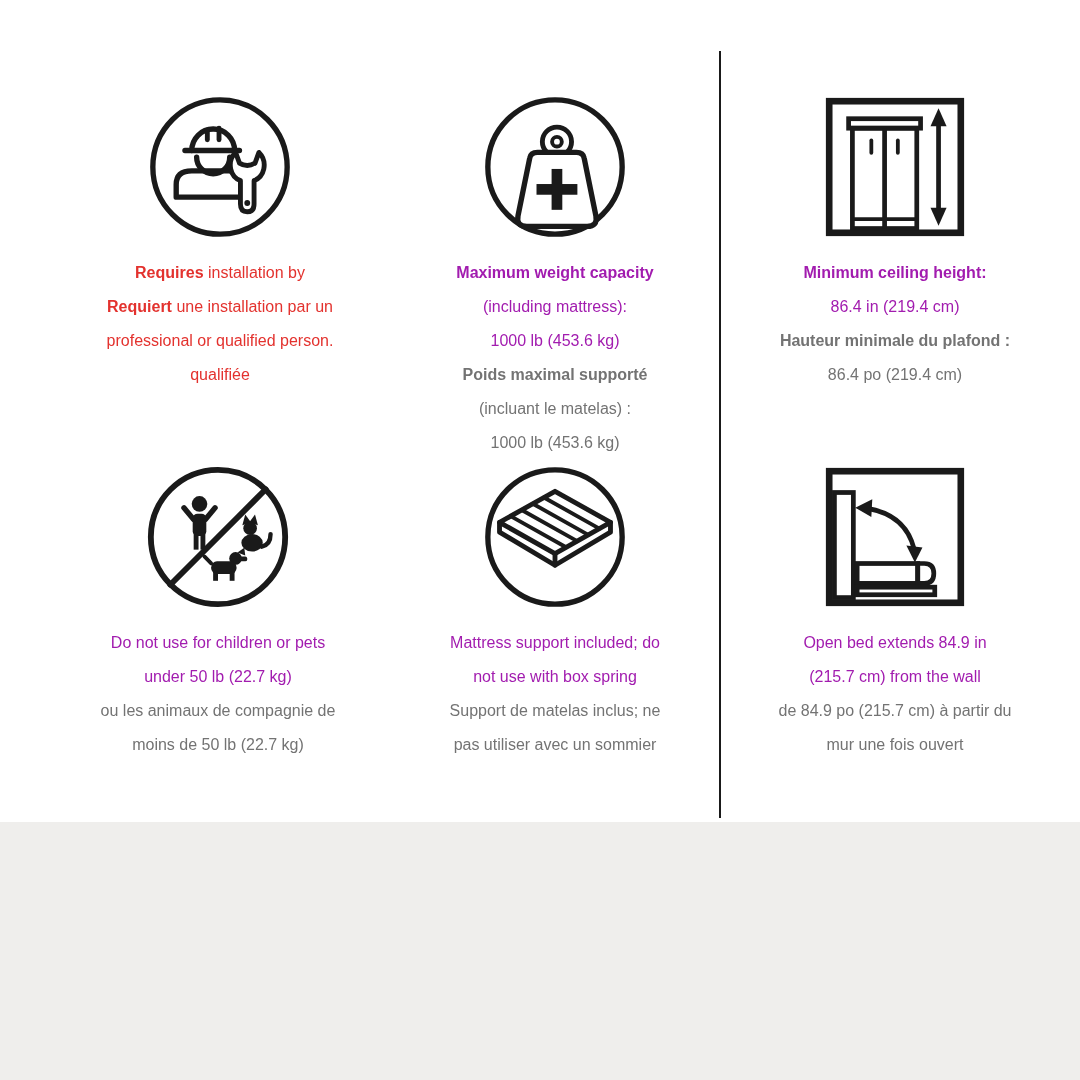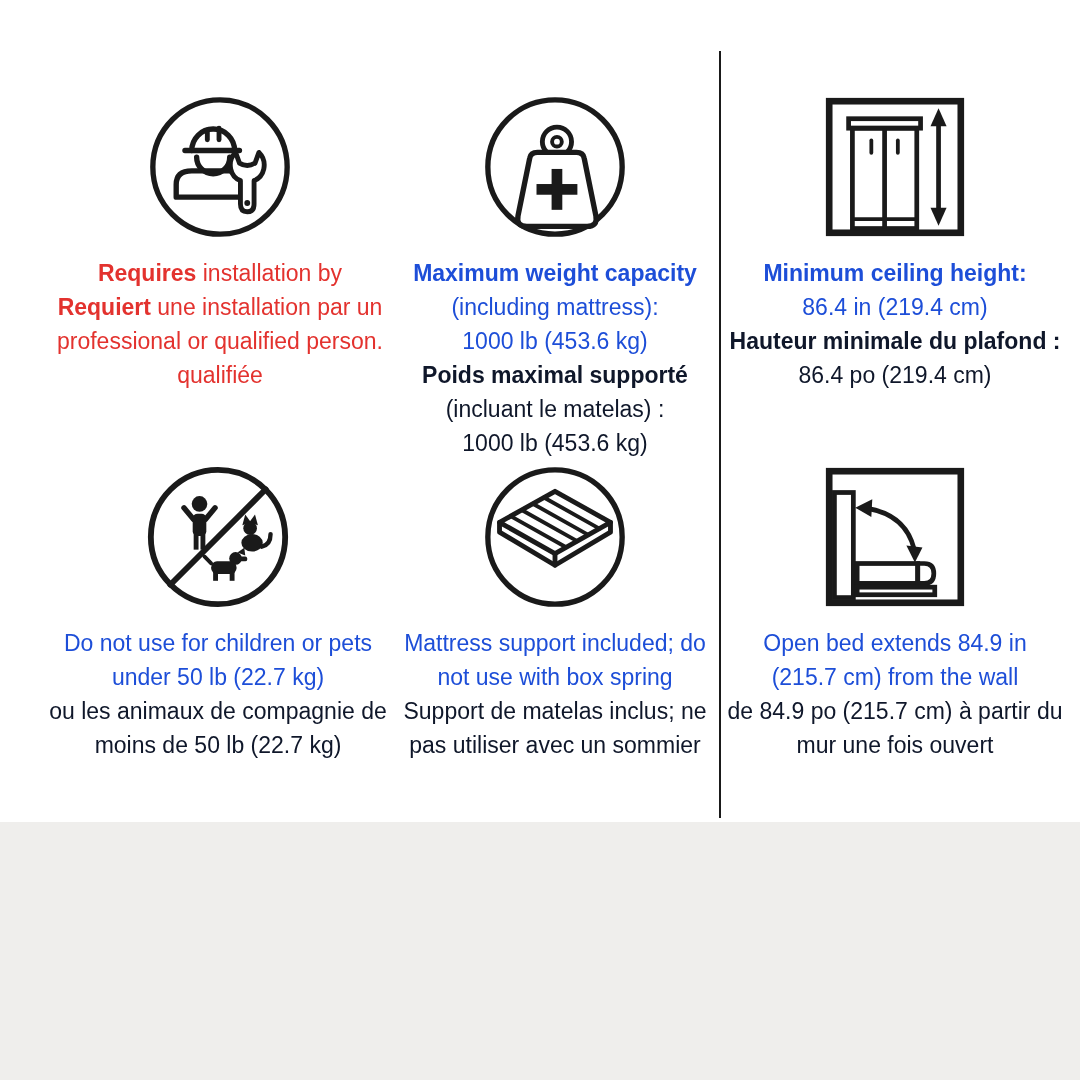--- a/index.html
+++ b/index.html
@@ -5,25 +5,25 @@
   html,body { margin:0; padding:0; }
   .page {
     position:relative; width:1080px; height:1080px; background:#ffffff;
     font-family:"Liberation Sans", sans-serif; overflow:hidden;
   }
   .divider { position:absolute; left:719px; top:51px; width:2px; height:767px; background:#1a1a1a; }
 
   .card { position:absolute; }
   .icon-wrap { height:146px; display:flex; justify-content:center; align-items:center; margin-bottom:16px; }
   .lines { display:flex; flex-direction:column; align-items:center; }
-  .ln { font-size:23px; line-height:34px; white-space:nowrap; }
+  .ln { font-size:16px; line-height:34px; white-space:nowrap; }
   .ln b { font-weight:bold; }
   .bold { font-weight:bold; }
-  .black { color:#1d4ed8; }
-  .gray { color:#0f172a; }
+  .black { color:#a21caf; }
+  .gray { color:#737373; }
   .red { color:#e3322e; }
 
   #card-installation { left:30px;  top:94px;  width:380px; }
   #card-max-weight   { left:400px; top:94px;  width:310px; }
   #card-ceiling      { left:725px; top:94px;  width:340px; }
   #card-children     { left:28px;  top:464px; width:380px; }
   #card-support      { left:400px; top:464px; width:310px; }
   #card-openbed      { left:720px; top:464px; width:350px; }
 
   .band { position:absolute; left:0; top:822px; width:1080px; height:258px; background:#efeeec; }

